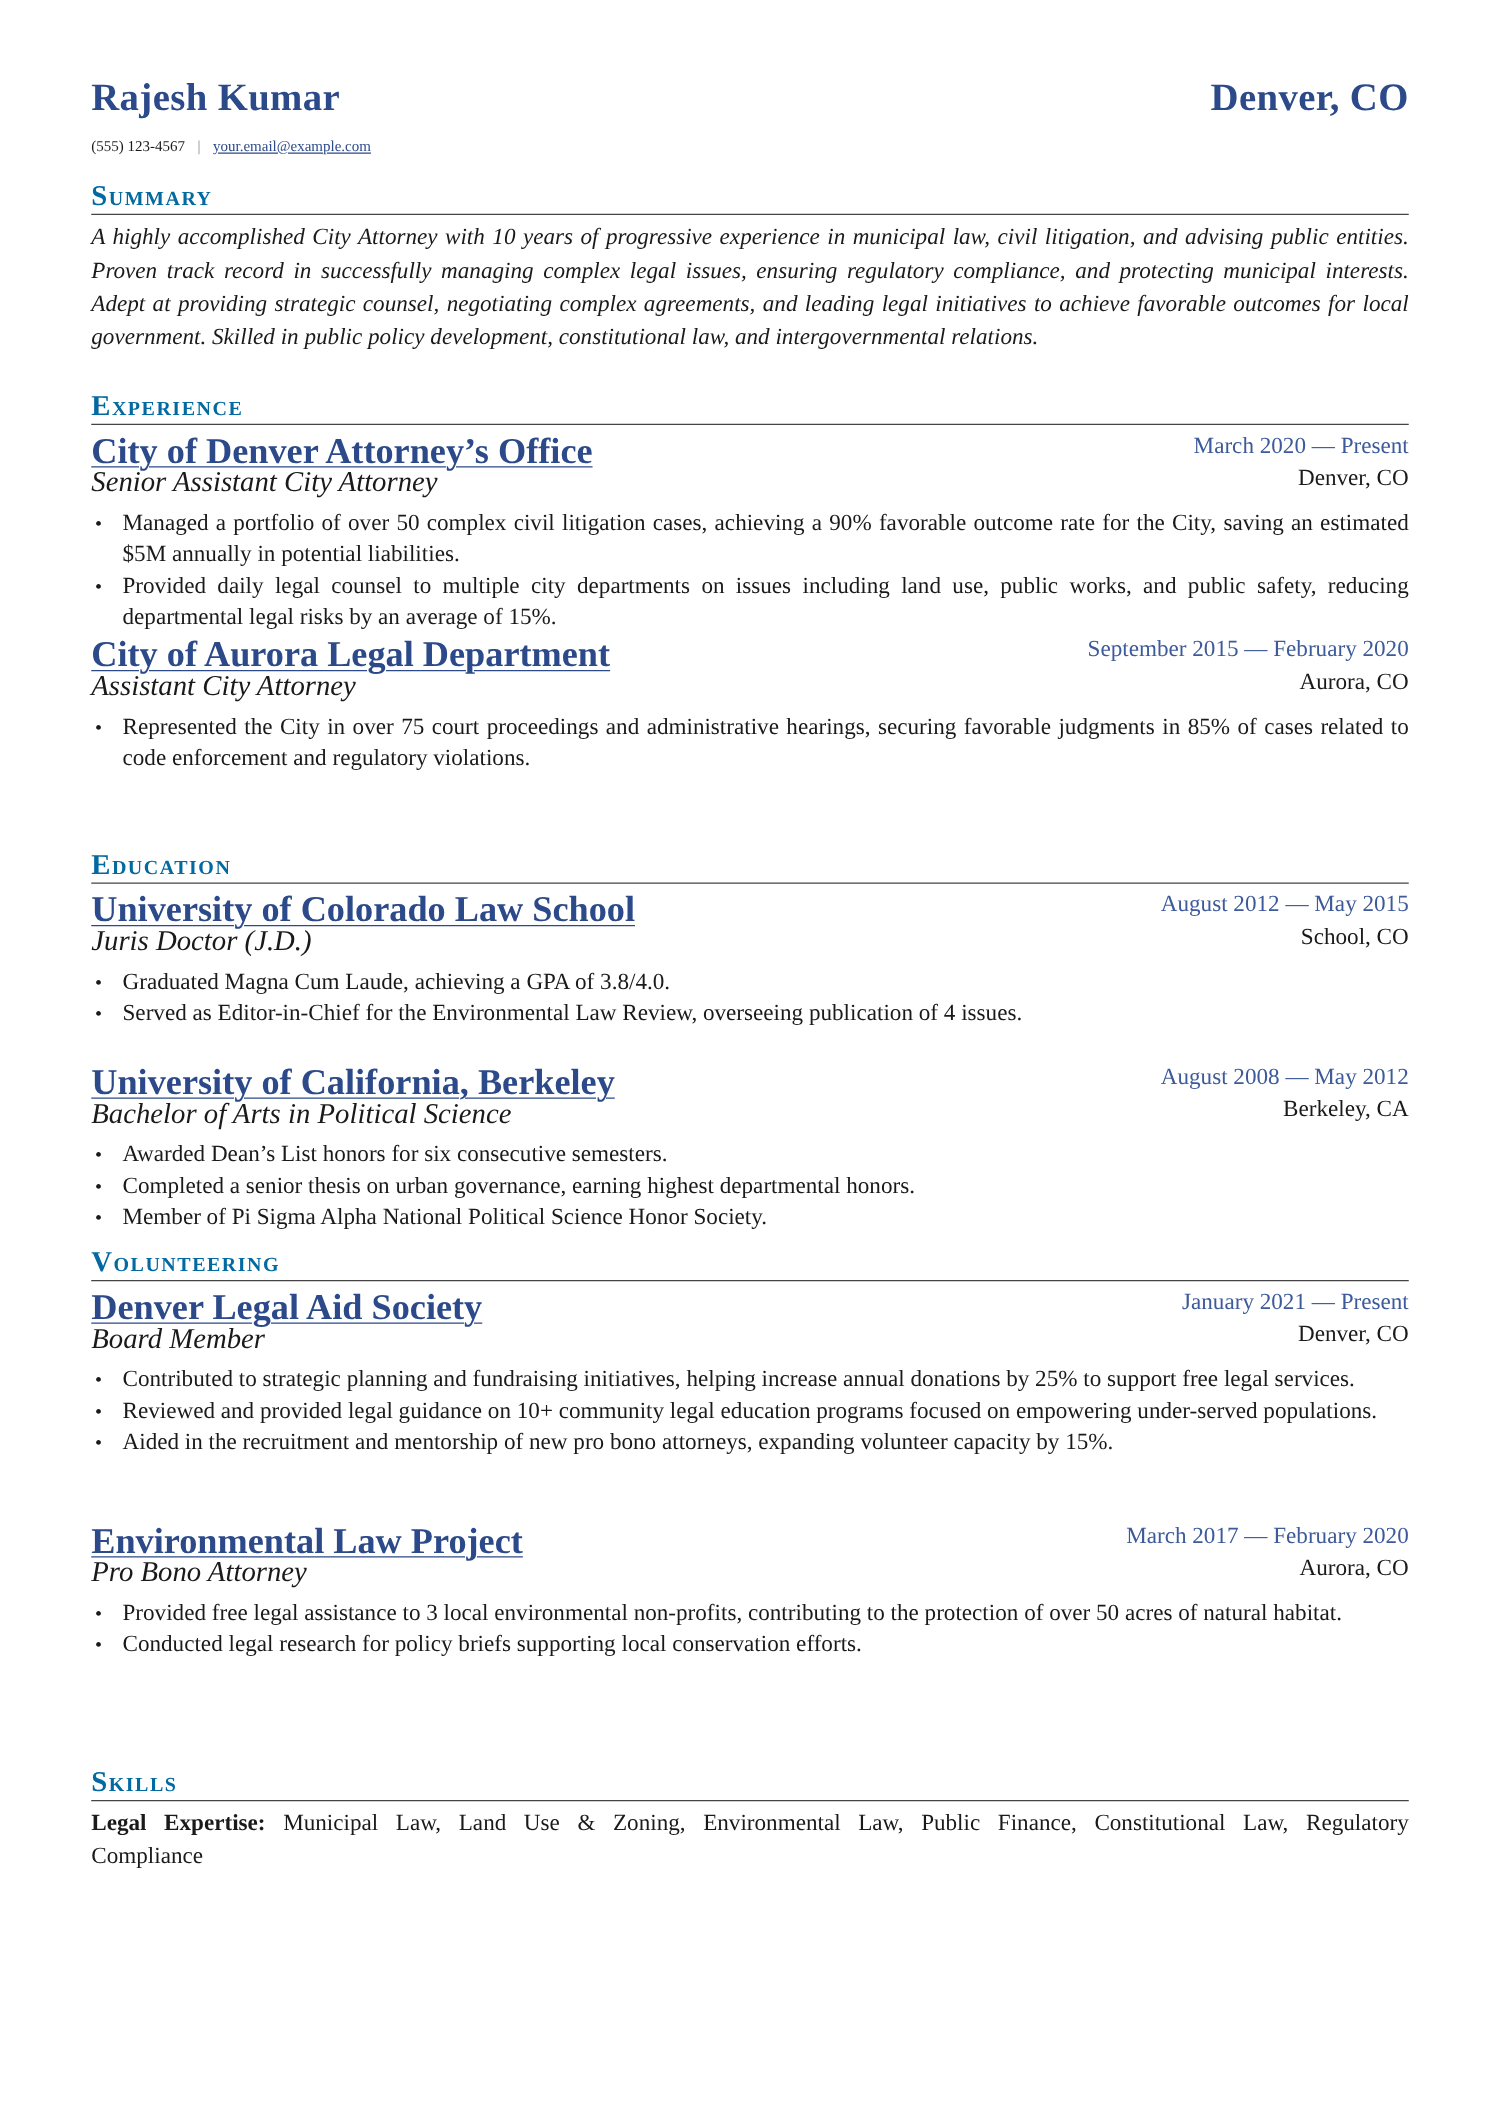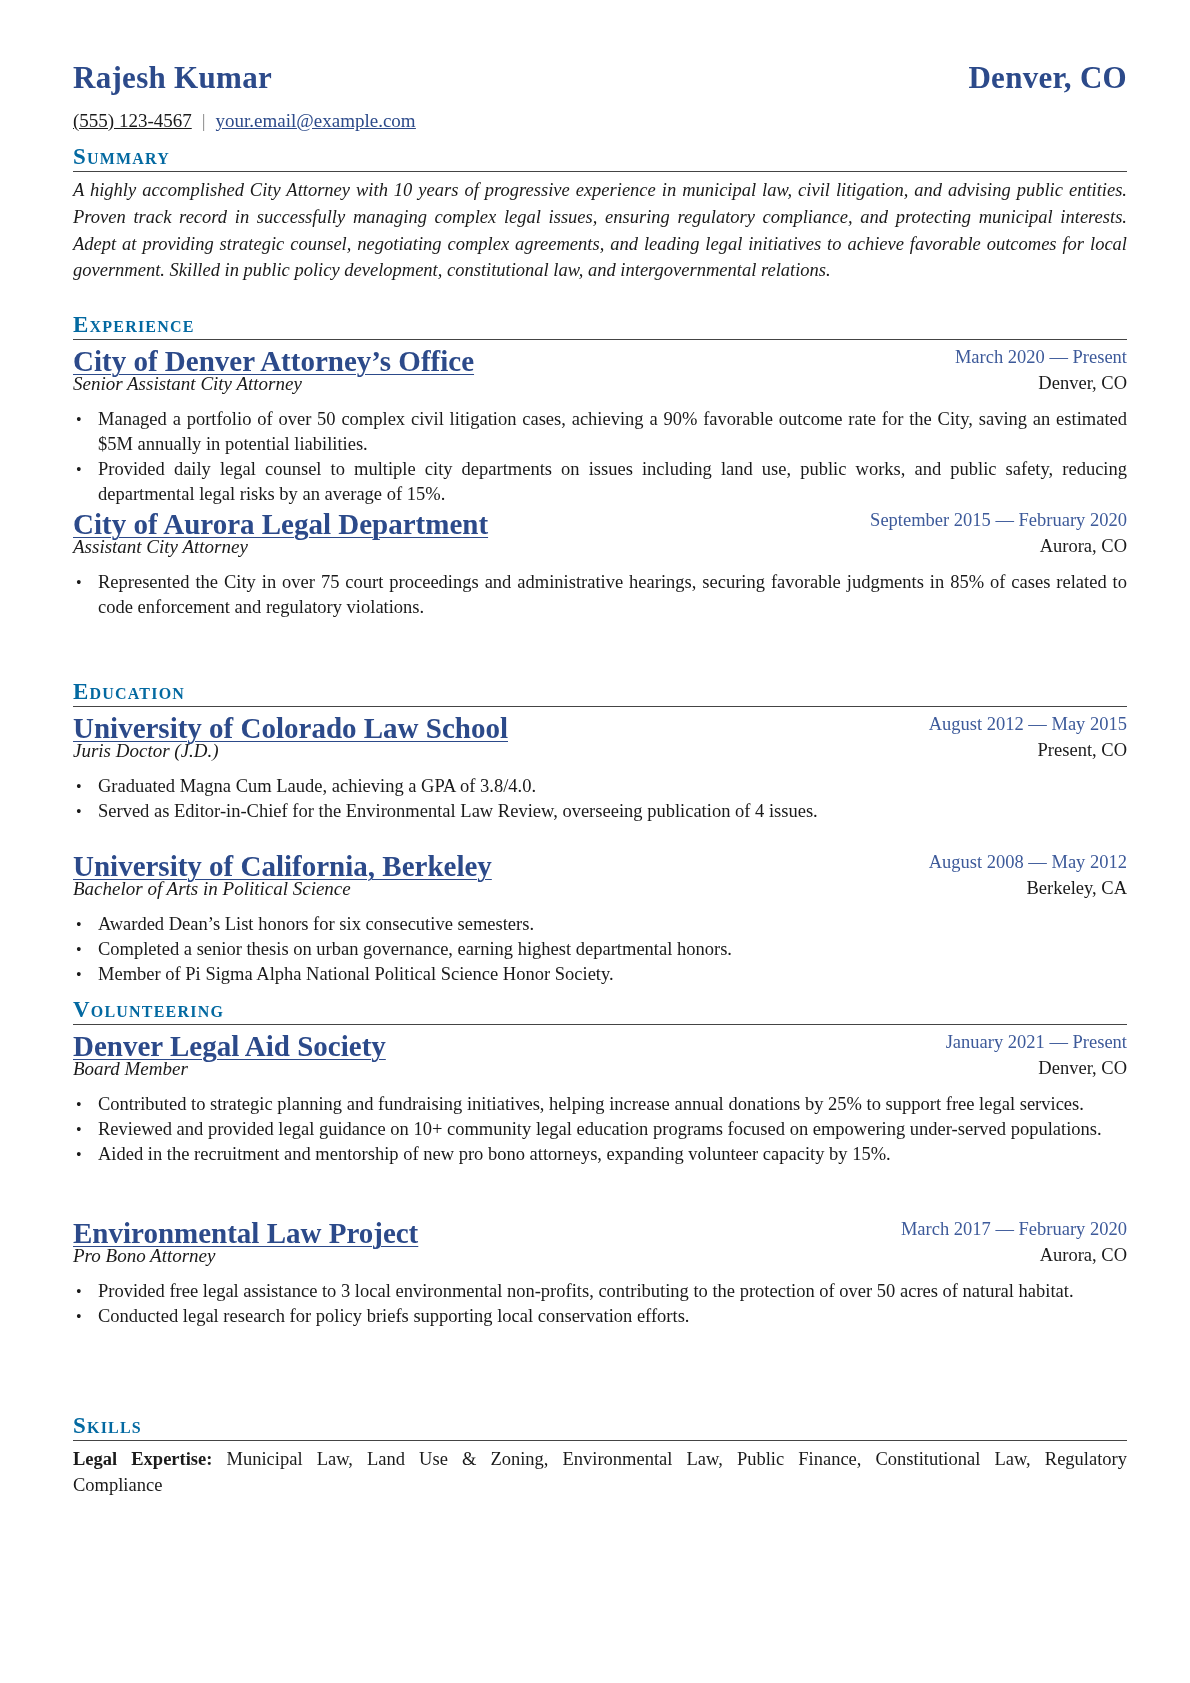--- a/index.html
+++ b/index.html
@@ -5,39 +5,39 @@
   html, body { margin: 0; padding: 0; background: #ffffff; }
   body {
     width: 1190px; height: 1683px; position: relative; overflow: hidden;
     font-family: "Liberation Serif", "DejaVu Serif", serif;
     color: #1a1a1a;
   }
   .page { position: absolute; left: 73px; top: 0; width: 1054px; }
   .header-row { position: absolute; top: 60px; left: 0; width: 1054px; height: 44px; }
   .name { position: absolute; left: 0; top: 0; font-size: 31px; font-weight: bold; color: #2c4a8a; letter-spacing: 0.3px; }
   .header-loc { position: absolute; right: 0; top: 0; font-size: 31px; font-weight: bold; color: #2c4a8a; letter-spacing: 0.3px; }
-  .contact { position: absolute; top: 110px; left: 0; font-size: 19px; text-decoration: underline; }
+  .contact { position: absolute; top: 110px; left: 0; font-size: 12px; }
   .contact .sep { color: #888; margin: 0 10px; }
   .contact a { color: #2c4a8a; text-decoration: underline; }
 
   .section-title {
     position: absolute; left: 0; width: 1054px;
     font-size: 23px; font-weight: bold; color: #0369a1;
     font-variant: small-caps; letter-spacing: 1.2px;
     border-bottom: 1.5px solid #444; line-height: 28px; padding-bottom: 0px;
   }
   .para {
     position: absolute; left: 0; width: 1054px;
     font-size: 18.5px; line-height: 26.8px; text-align: justify; font-style: italic;
   }
   .entry-head { position: absolute; left: 0; width: 1054px; height: 27px; }
   .entry-org { position: absolute; left: 0; top: 0; font-size: 29px; font-weight: bold; color: #2c4a8a; text-decoration: underline; text-underline-offset: 3px; text-decoration-thickness: 1px; }
   .entry-date { position: absolute; right: 0; top: 2px; font-size: 18.5px; color: #3d5a9a; }
   .entry-sub { position: absolute; left: 0; width: 1054px; height: 26px; }
-  .entry-role { position: absolute; left: 0; top: 0; font-size: 19px; font-style: italic; }
+  .entry-role { position: absolute; left: 0; top: 0; font-size: 23px; font-style: italic; }
   .entry-loc { position: absolute; right: 0; top: 0; font-size: 18.5px; }
   ul.bullets { position: absolute; left: 0; width: 1054px; margin: 0; padding: 0; list-style: none; }
   ul.bullets li {
     position: relative; padding-left: 25px; font-size: 18.5px; line-height: 25px;
     text-align: justify;
   }
   ul.bullets li::before {
     content: "\2022"; position: absolute; left: 3px; top: 0; font-size: 16px;
   }
   .skills { position: absolute; left: 0; width: 1054px; font-size: 18.5px; line-height: 26px; text-align: justify; word-spacing: 3px; }
@@ -87,21 +87,21 @@
   </ul>
 
   <div class="section-title" style="top:678px;">Education</div>
 
   <div class="entry-head" style="top:712px;">
     <a class="entry-org">University of Colorado Law School</a>
     <span class="entry-date">August 2012 — May 2015</span>
   </div>
   <div class="entry-sub" style="top:740px;">
     <span class="entry-role">Juris Doctor (J.D.)</span>
-    <span class="entry-loc">Present, CO</span>
+    <span class="entry-loc">School, CO</span>
   </div>
   <ul class="bullets" style="top:774px;">
     <li>Graduated Magna Cum Laude, achieving a GPA of 3.8/4.0.</li>
     <li>Served as Editor-in-Chief for the Environmental Law Review, overseeing publication of 4 issues.</li>
   </ul>
 
   <div class="entry-head" style="top:850px;">
     <a class="entry-org">University of California, Berkeley</a>
     <span class="entry-date">August 2008 — May 2012</span>
   </div>

